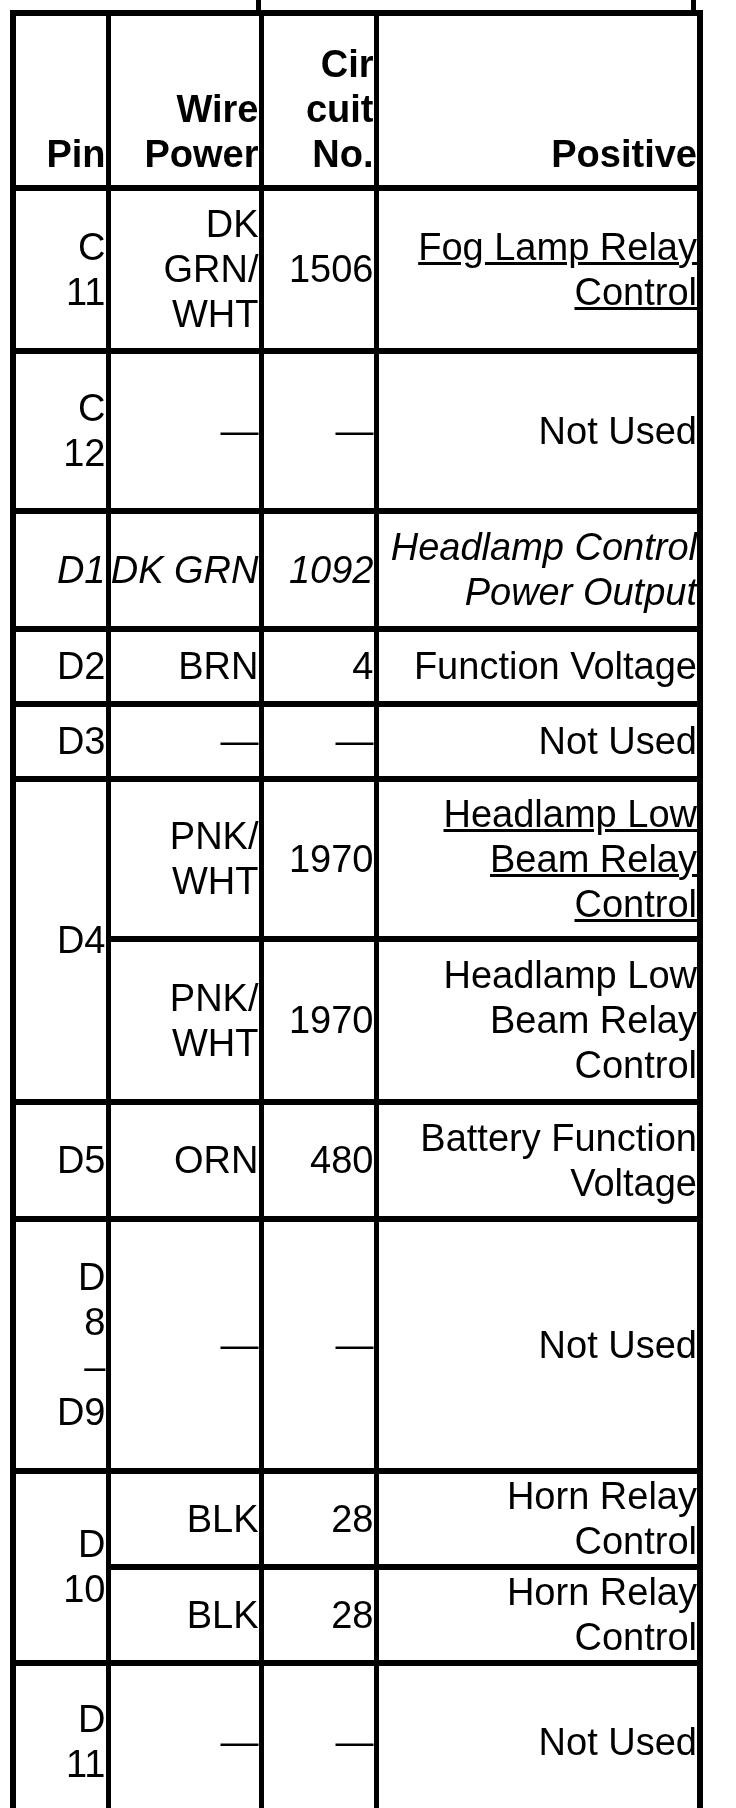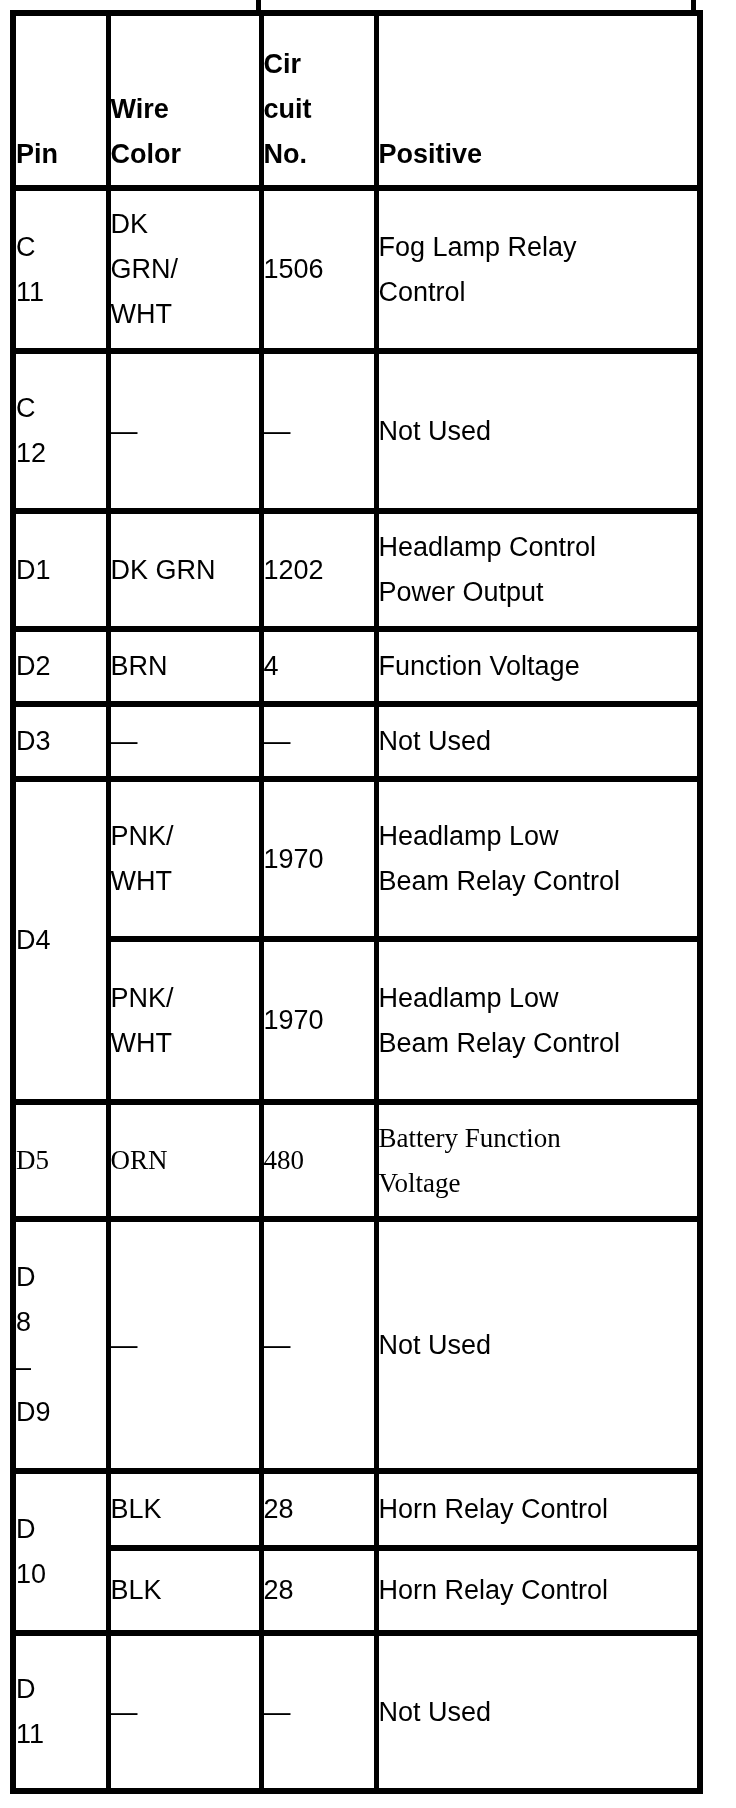--- a/index.html
+++ b/index.html
@@ -30,55 +30,55 @@
   col.c-circuit  { width: 115px; }
   col.c-function { width: 324px; }
 
   table.pinout th,
   table.pinout td {
     border-left: 5px solid #000;
     border-right: 5px solid #000;
     border-top: 6px solid #000;
     border-bottom: 6px solid #000;
     padding: 0;
-    font-size: 27px;
+    font-size: 38px;
     line-height: 45px;
     white-space: pre-line;
-    text-align: left;
+    text-align: right;
     vertical-align: middle;
     overflow: hidden;
   }
   table.pinout th {
     font-weight: bold;
     vertical-align: bottom;
     padding-bottom: 8px;
   }
   
   tr.r-header { height: 175px; }
   tr.r-c11    { height: 163px; }
   tr.r-c12    { height: 160px; }
-  tr.r-d1     { height: 118px; }
+  tr.r-d1     { height: 118px; font-style: italic; }
   tr.r-d2     { height: 75px; }
   tr.r-d3     { height: 75px; }
   tr.r-d4a    { height: 160px; }
   tr.r-d4b    { height: 163px; }
-  tr.r-d5     { height: 117px; font-family: Liberation Serif, serif; }
+  tr.r-d5     { height: 117px; }
   tr.r-d89    { height: 252px; }
   tr.r-d10a   { height: 77px; }
   tr.r-d10b   { height: 85px; }
   tr.r-d11    { height: 158px; }
 
   td.fn {
     text-align: left;
     padding-left: 16px;
     padding-right: 6px;
   }
   .v-top  { vertical-align: top; }
   .v-bot  { vertical-align: bottom; }
-  .pt8  { padding-top: 8px; }
+  .pt8  { padding-top: 8px; text-decoration: underline; }
   .pt14 { padding-top: 14px; }
   .pt20 { padding-top: 20px; }
   .pt24 { padding-top: 24px; }
   .pb16 { padding-bottom: 16px; }
 
   
   .stub {
     position: absolute;
     top: 0;
     width: 5px;
@@ -100,21 +100,21 @@
       <col class="c-pin">
       <col class="c-wire">
       <col class="c-circuit">
       <col class="c-function">
     </colgroup>
 
     <tbody>
         <tr class="r-header">
       <th>Pin</th>
       <th>Wire
-Color</th>
+Power</th>
       <th>Cir
 cuit
 No.</th>
       <th>Positive</th>
     </tr>
 
     <tr class="r-c11">
       <td>C
 11</td>
       <td>DK
@@ -129,21 +129,21 @@
       <td>C
 12</td>
       <td>—</td>
       <td>—</td>
       <td class="fn v-top pt20">Not Used</td>
     </tr>
 
     <tr class="r-d1">
       <td>D1</td>
       <td>DK GRN</td>
-      <td>1202</td>
+      <td>1092</td>
       <td class="fn">Headlamp Control
 Power Output</td>
     </tr>
 
     <tr class="r-d2">
       <td>D2</td>
       <td>BRN</td>
       <td>4</td>
       <td class="fn">Function Voltage</td>
     </tr>

